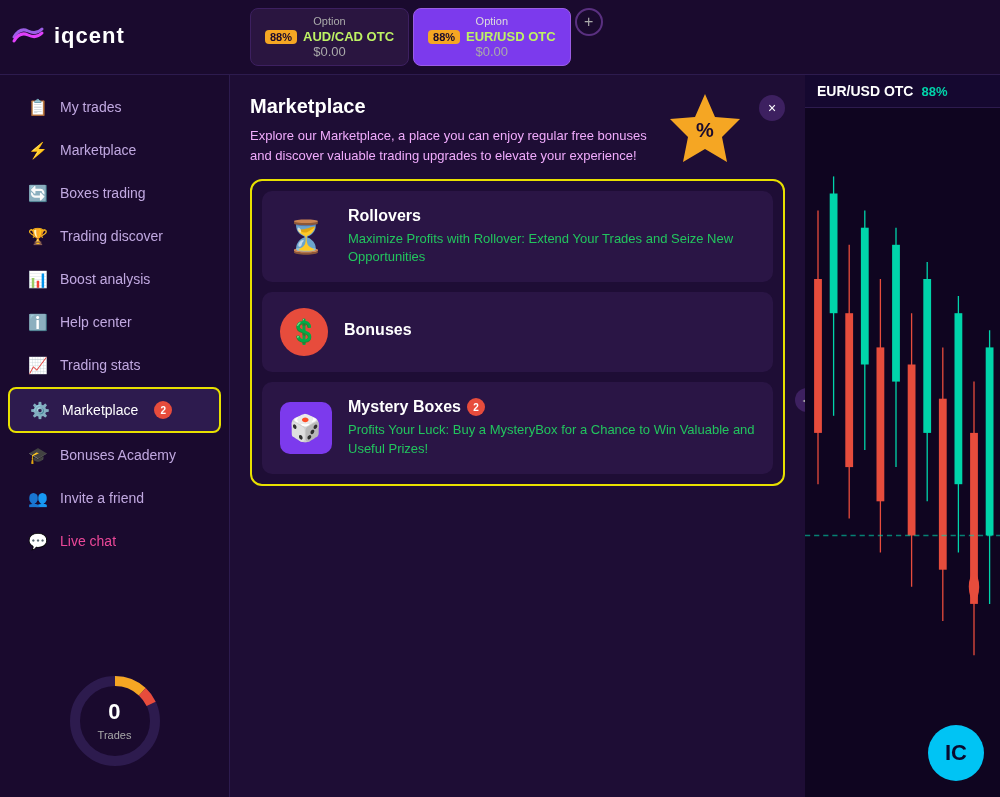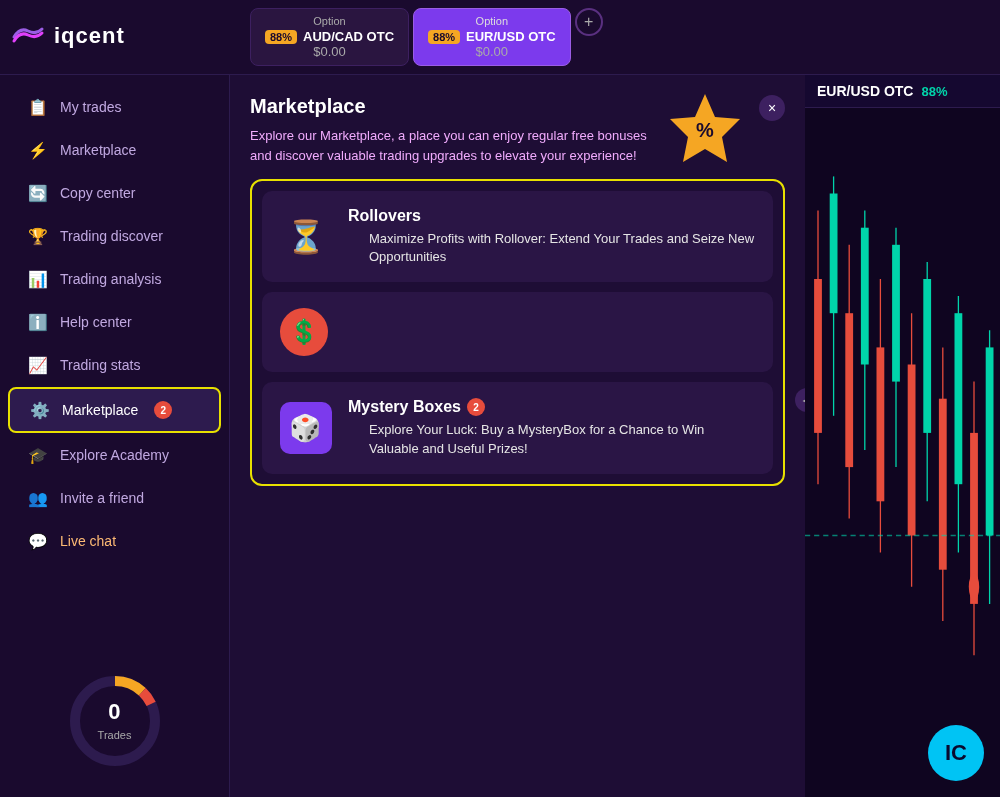--- a/index.html
+++ b/index.html
@@ -74,21 +74,21 @@
     }
     .tab-badge {
       background: #f5a623;
       color: #1a0a2e;
       font-size: 11px;
       font-weight: 700;
       padding: 1px 5px;
       border-radius: 4px;
     }
     .tab-name {
-      color: #ffffff;
+      color: #bef264;
       font-size: 13px;
       font-weight: 600;
     }
     .tab-price {
       color: #aaa;
       font-size: 13px;
     }
     .tab-add {
       width: 28px;
       height: 28px;
@@ -272,24 +272,23 @@
     .item-title {
       color: white;
       font-size: 16px;
       font-weight: 700;
       margin-bottom: 5px;
       display: flex;
       align-items: flex-end;
       gap: 6px;
     }
     .item-desc {
-      color: #e5e5e5;
+      color: #22c55e;
       font-size: 13px;
       line-height: 1.4;
-      margin-left: 21px;
     }
     .item-badge {
       background: #e74c3c;
       color: white;
       font-size: 10px;
       font-weight: 700;
       width: 18px;
       height: 18px;
       border-radius: 50%;
       display: flex;
@@ -406,54 +405,54 @@
         <div class="nav-item">
           <span class="nav-icon">📋</span>
           <span class="nav-label">My trades</span>
         </div>
         <div class="nav-item">
           <span class="nav-icon">⚡</span>
           <span class="nav-label">Marketplace</span>
         </div>
         <div class="nav-item">
           <span class="nav-icon">🔄</span>
-          <span class="nav-label">Copy center</span>
+          <span class="nav-label">Boxes trading</span>
         </div>
         <div class="nav-item">
           <span class="nav-icon">🏆</span>
           <span class="nav-label">Trading discover</span>
         </div>
         <div class="nav-item">
           <span class="nav-icon">📊</span>
-          <span class="nav-label">Trading analysis</span>
+          <span class="nav-label">Boost analysis</span>
         </div>
         <div class="nav-item">
           <span class="nav-icon">ℹ️</span>
           <span class="nav-label">Help center</span>
         </div>
         <div class="nav-item">
           <span class="nav-icon">📈</span>
           <span class="nav-label">Trading stats</span>
         </div>
         <div class="nav-item active">
           <span class="nav-icon">⚙️</span>
           <span class="nav-label">Marketplace</span>
           <div class="nav-badge">2</div>
         </div>
         <div class="nav-item">
           <span class="nav-icon">🎓</span>
-          <span class="nav-label">Explore Academy</span>
+          <span class="nav-label">Bonuses Academy</span>
         </div>
         <div class="nav-item">
           <span class="nav-icon">👥</span>
           <span class="nav-label">Invite a friend</span>
         </div>
         <div class="nav-item live-chat-item">
           <span class="nav-icon">💬</span>
-          <span class="nav-label" style="color: #fdba74;">Live chat</span>
+          <span class="nav-label" style="color: #ec4899;">Live chat</span>
         </div>
       </div>
 
     <div class="sidebar-bottom">
       <div class="donut-container">
         <svg width="100" height="100" viewBox="0 0 100 100">
           <circle cx="50" cy="50" r="40" fill="none" stroke="#2d1b4e" stroke-width="10"></circle>
           <circle cx="50" cy="50" r="40" fill="none" stroke="#f5a623" stroke-width="10" stroke-dasharray="30 221" stroke-dashoffset="0" transform="rotate(-90 50 50)"></circle>
           <circle cx="50" cy="50" r="40" fill="none" stroke="#e74c3c" stroke-width="10" stroke-dasharray="15 221" stroke-dashoffset="-30" transform="rotate(-90 50 50)"></circle>
         </svg>
@@ -491,31 +490,34 @@
             <div class="item-title">
               <span>Rollovers</span>
             </div>
             <div class="item-desc">Maximize Profits with Rollover: Extend Your Trades and Seize New Opportunities</div>
           </div>
         </div>
 
         <div class="market-item">
           <div class="item-icon" style="background:#e74c3c;border-radius:50%;width:48px;height:48px;font-size:24px;display:flex;align-items:center;justify-content:center;">💲</div>
           <div class="item-content">
+            <div class="item-title">
+              <span>Bonuses</span>
+            </div>
           </div>
         </div>
 
         <div class="market-item">
           <div class="item-icon" style="background:#7c3aed;border-radius:10px;width:52px;height:52px;font-size:26px;display:flex;align-items:center;justify-content:center;">🎲</div>
           <div class="item-content">
             <div class="item-title">
               <span>Mystery Boxes</span>
               <div class="item-badge">2</div>
             </div>
-            <div class="item-desc">Explore Your Luck: Buy a MysteryBox for a Chance to Win Valuable and Useful Prizes!</div>
+            <div class="item-desc">Profits Your Luck: Buy a MysteryBox for a Chance to Win Valuable and Useful Prizes!</div>
           </div>
         </div>
 
       </div>
 
       <div class="sidebar-toggle" style="right:-14px;top:45%;">◀</div>
     </div>
 
     <div class="chart-area">
       <div class="chart-header">

